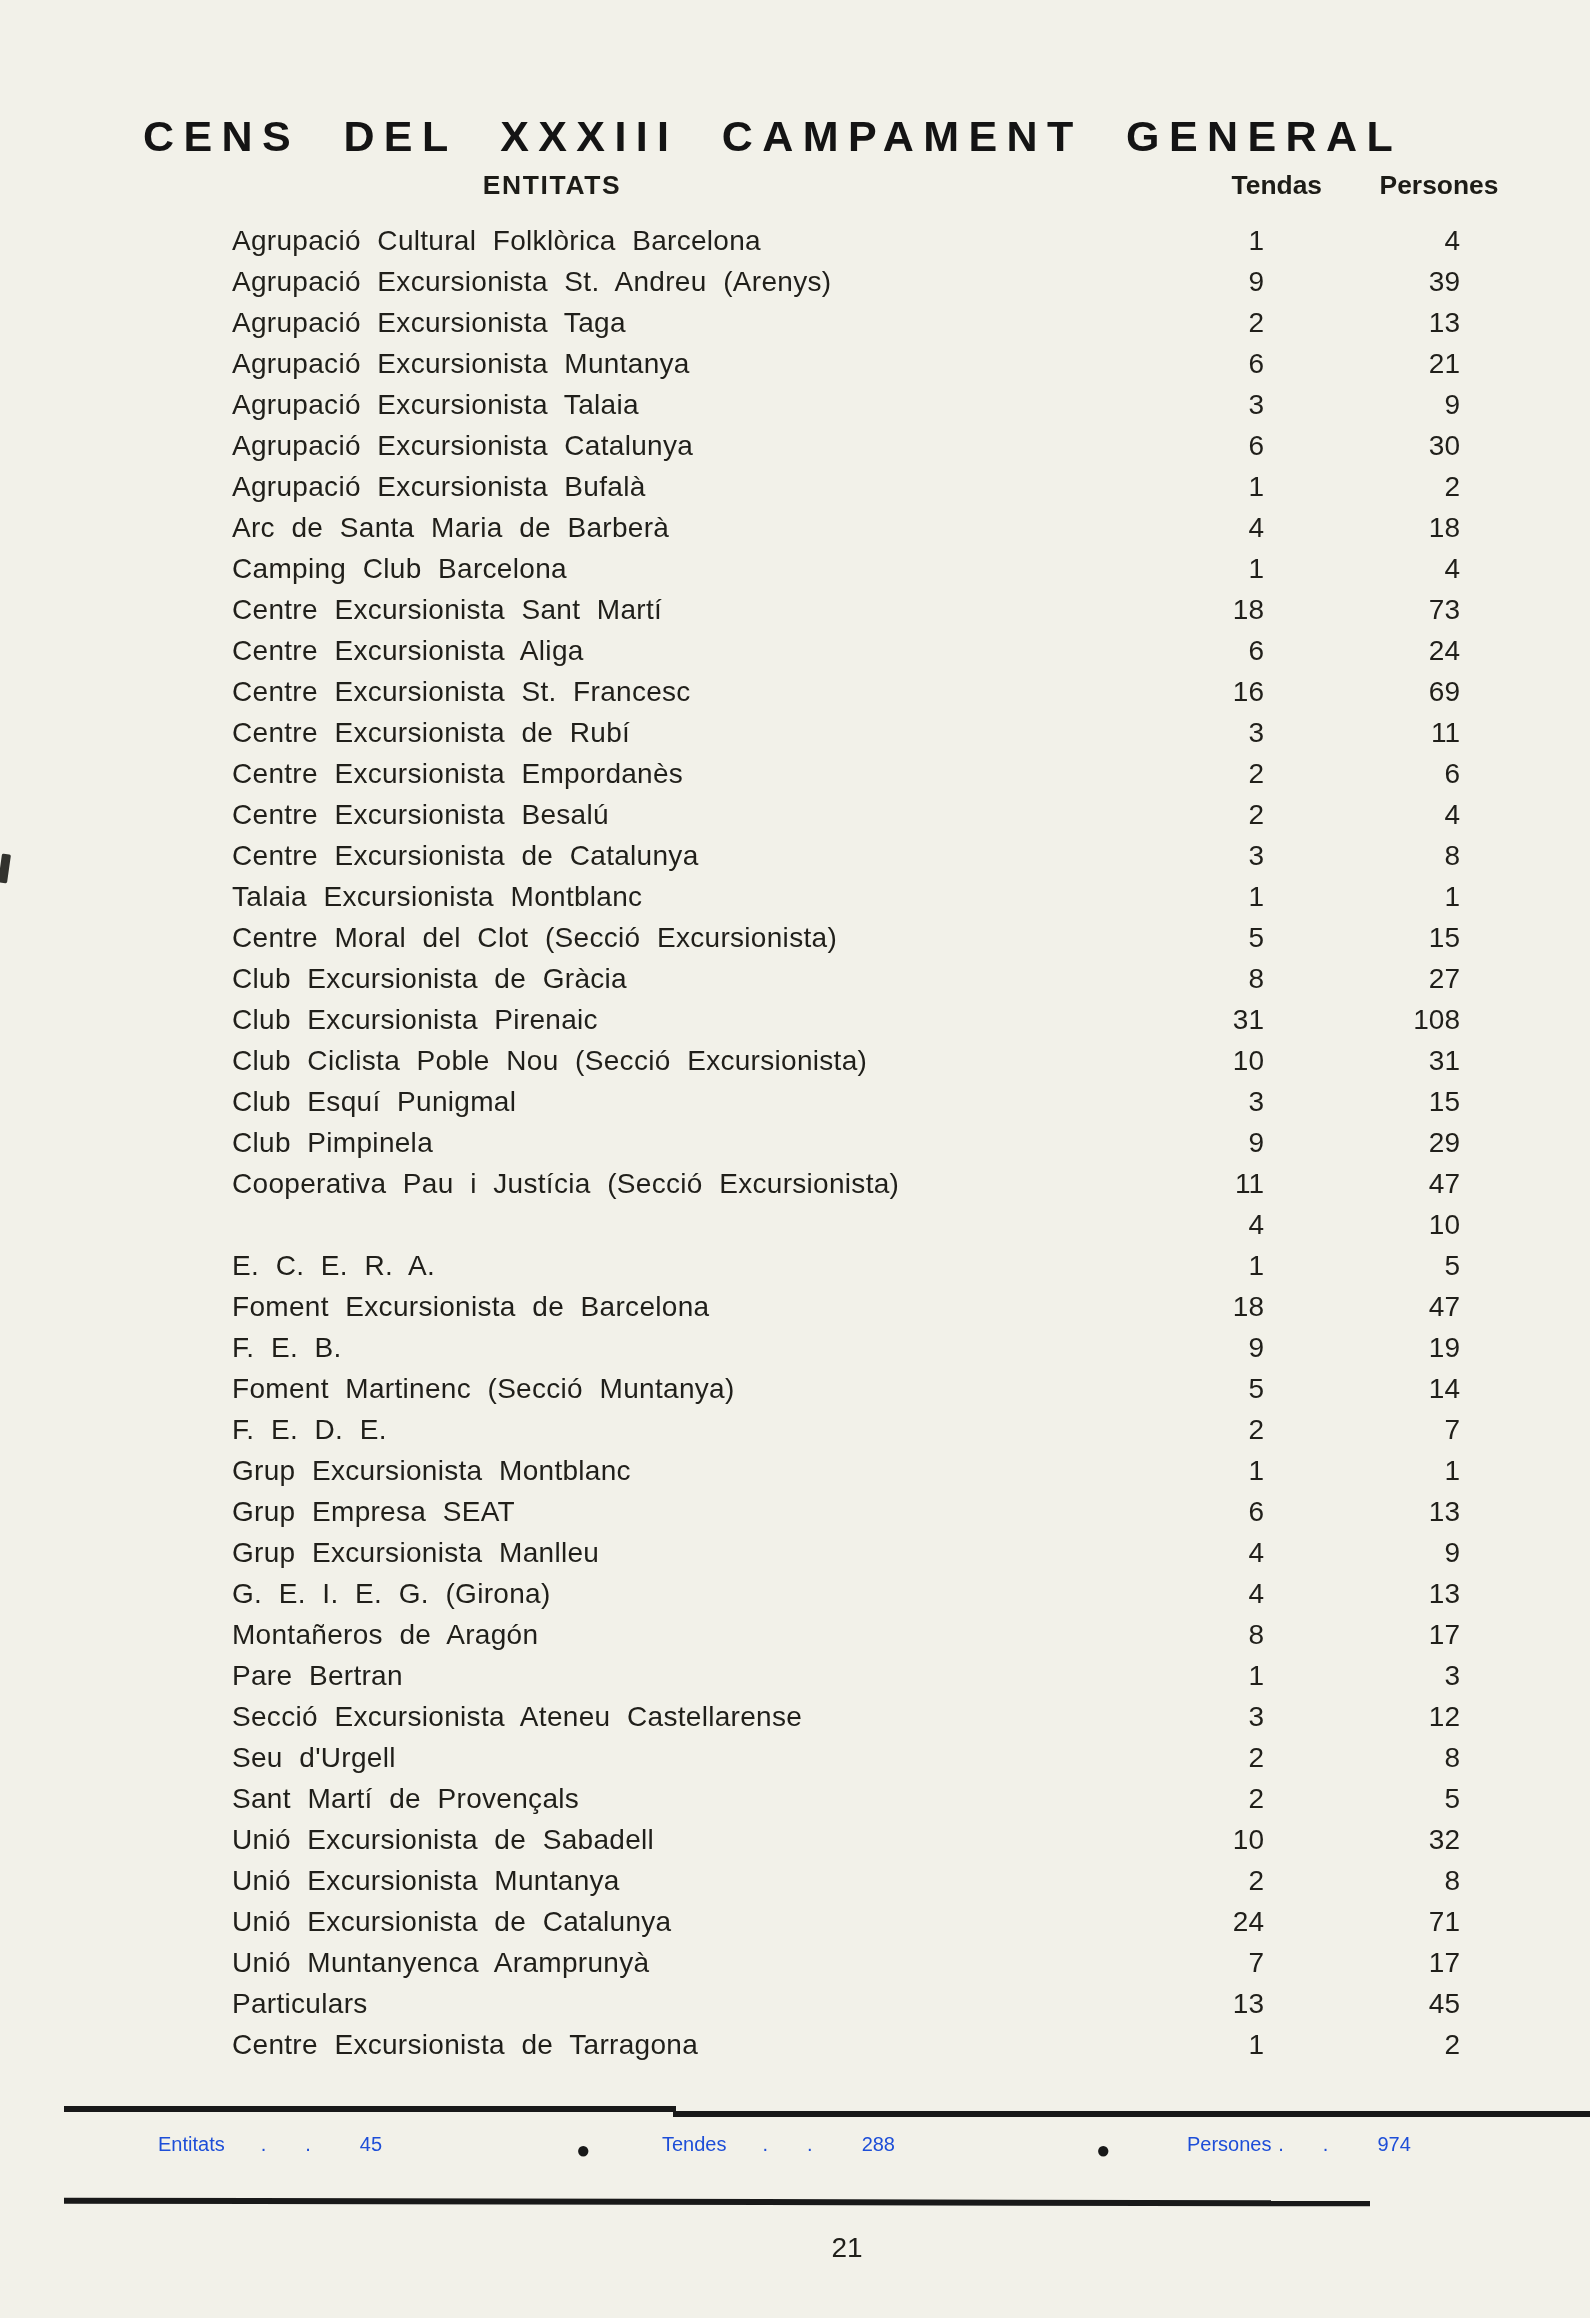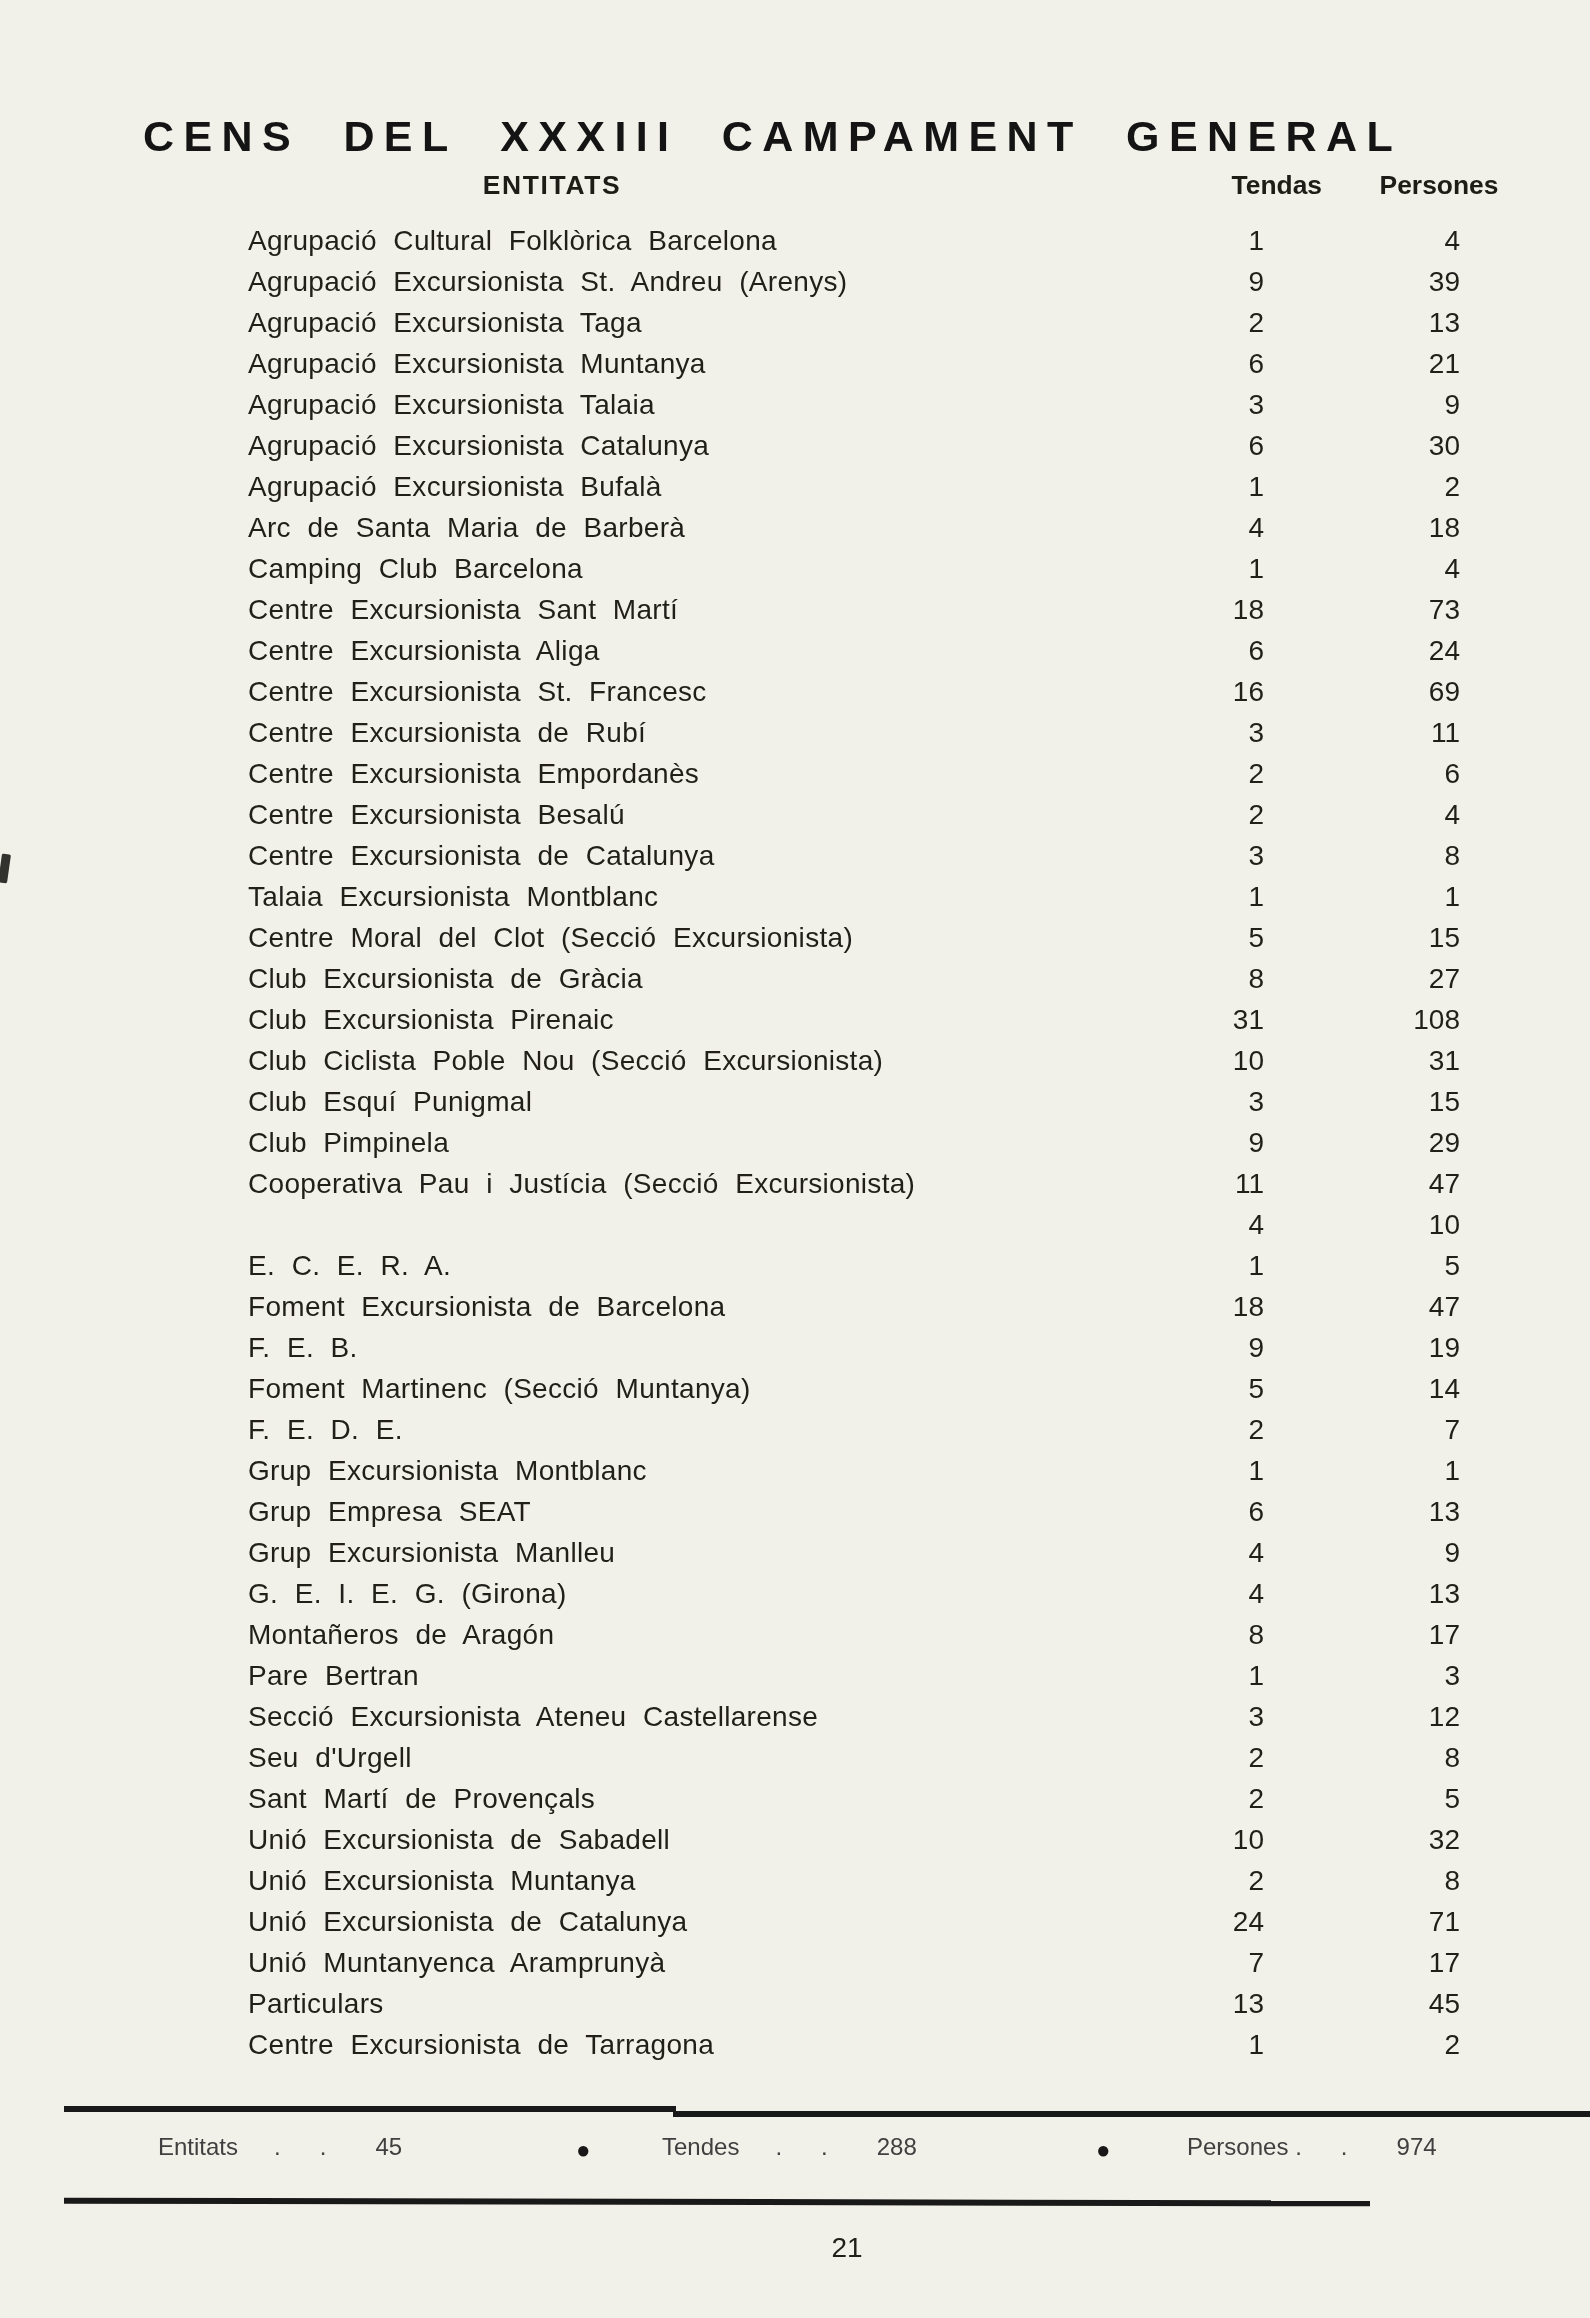--- a/index.html
+++ b/index.html
@@ -20,36 +20,36 @@
   .hdr{
     position:absolute;top:170px;
     font-size:26.4px;font-weight:bold;color:#1d1c17;
   }
   .hdr-entitats{left:471px;width:162px;text-align:center;letter-spacing:1.7px;}
   .hdr-tendas{left:1192px;width:130px;text-align:right;}
   .hdr-persones{left:1357px;width:164px;text-align:center;}
   .rows{position:absolute;top:220px;left:0;width:100%;}
   .row{position:relative;height:41px;}
   .ename{
-    position:absolute;left:248px;top:50%;transform:translateY(-50%);
+    position:absolute;left:232px;top:50%;transform:translateY(-50%);
     font-size:28px;word-spacing:8.5px;letter-spacing:0.3px;white-space:nowrap;
   }
   .tcol{
     position:absolute;left:1134px;width:130px;text-align:right;
     top:50%;transform:translateY(-50%);font-size:28px;
   }
   .pcol{
     position:absolute;left:1296px;width:164px;text-align:right;
     top:50%;transform:translateY(-50%);font-size:28px;
   }
   .rule{position:absolute;background:#191919;height:6px;}
   .ruleA{left:64px;top:2106px;width:612px;}
   .ruleA2{left:673px;top:2111px;width:917px;}
   .ruleB{left:64px;top:2199px;width:1306px;transform:rotate(0.12deg);}
-  .fgroup{position:absolute;top:2133px;font-size:24px;white-space:nowrap;color:#404040;}
+  .fgroup{position:absolute;top:2133px;font-size:20px;white-space:nowrap;color:#1d4ed8;}
   .fg1{left:158px;}
   .fg2{left:662px;}
   .fg3{left:1187px;}
   .fg-dot1{display:inline-block;margin-left:36px;}
   .fg-dot2{display:inline-block;margin-left:39px;}
   .fg-val{display:inline-block;margin-left:49px;}
   .fg3 .fg-dot1{margin-left:6.8px;}
   .bullet{position:absolute;top:2136px;font-size:24px;color:#181818;}
   .bullet1{left:576px;}
   .bullet2{left:1096px;}

